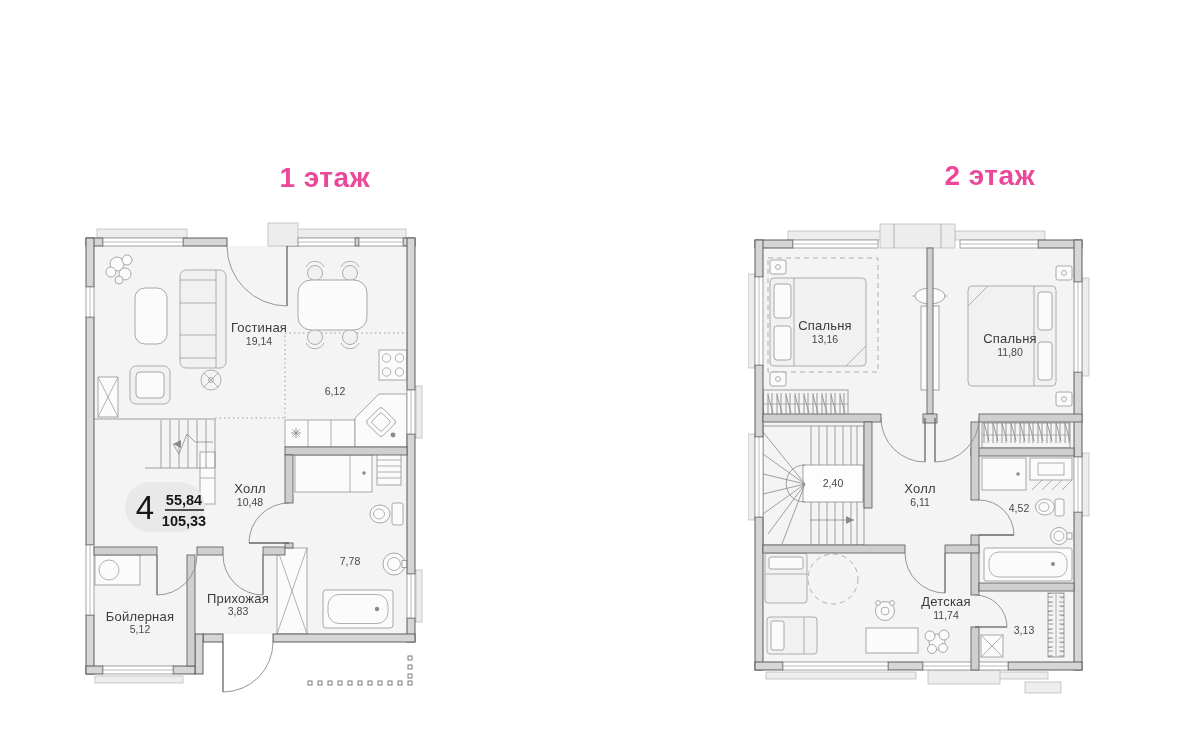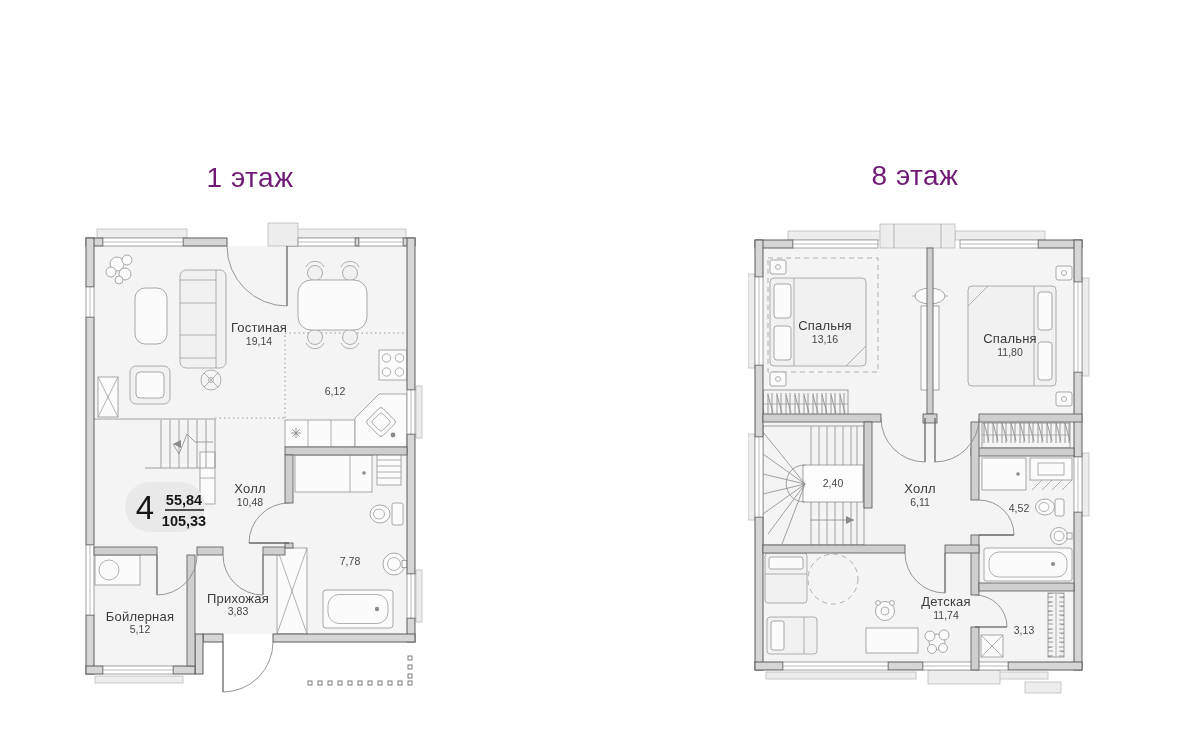--- a/index.html
+++ b/index.html
@@ -1,19 +1,19 @@
 <!DOCTYPE html>
 <html><head>
 <meta charset="utf-8">
 <style>
   html,body{margin:0;padding:0;background:#fff;}
   .canvas{position:relative;width:1180px;height:729px;background:#ffffff;overflow:hidden;
           font-family:"Liberation Sans",sans-serif;}
-  .floor-title{position:absolute;width:240px;text-align:center;font-size:28px;font-weight:400;
-               color:#701a75;letter-spacing:0.5px;}
+  .floor-title{position:absolute;width:240px;text-align:right;font-size:28px;font-weight:700;
+               color:#ec4899;letter-spacing:0.5px;}
   #title1{left:130px;top:162px;}
   #title2{left:795px;top:160px;}
   svg{position:absolute;}
   #plan1{left:83px;top:222px;}
   #plan2{left:748px;top:222px;}
   svg text{font-family:"Liberation Sans",sans-serif;}
   .rn{font-size:13px;font-weight:500;fill:#3b3b3b;text-anchor:middle;letter-spacing:.2px;}
   .ra{font-size:10.5px;font-weight:400;fill:#474747;text-anchor:middle;}
   .badge-num{font-size:33px;font-weight:400;fill:#161616;text-anchor:middle;}
   .badge-frac{font-size:14.5px;font-weight:700;fill:#161616;text-anchor:middle;}
@@ -31,21 +31,21 @@
   .dashed{stroke:#b0b0b0;stroke-width:1;stroke-dasharray:5 4;fill:none;}
   .stair{stroke:#8a8a8a;stroke-width:0.8;fill:none;}
   .dots{fill:#ffffff;stroke:#6e6e6e;stroke-width:0.9;}
 </style>
 </head>
 <body>
 
 <div class="canvas">
 
   <div id="title1" class="floor-title">1 этаж</div>
-  <div id="title2" class="floor-title">8 этаж</div>
+  <div id="title2" class="floor-title">2 этаж</div>
 
   <svg id="plan1" width="340" height="475" viewBox="0 0 340 475">
 
     <g>
       <rect class="sill" x="14" y="7" width="90" height="9"></rect>
       <rect class="sill" x="211" y="7" width="112" height="9"></rect>
       <rect class="sill" x="333" y="164" width="6" height="52"></rect>
       <rect class="sill" x="333" y="348" width="6" height="52"></rect>
       <rect class="sill" x="12" y="454" width="88" height="7"></rect>
     </g>

